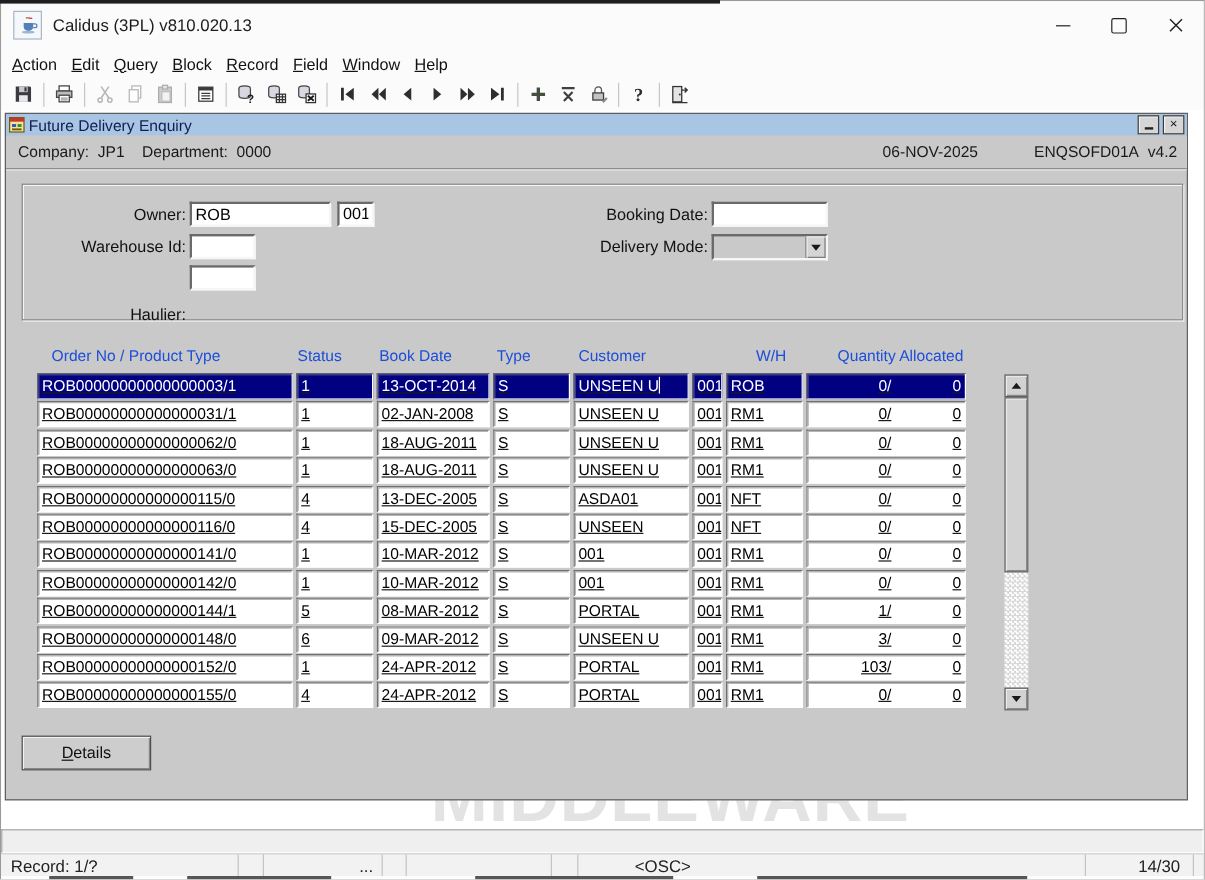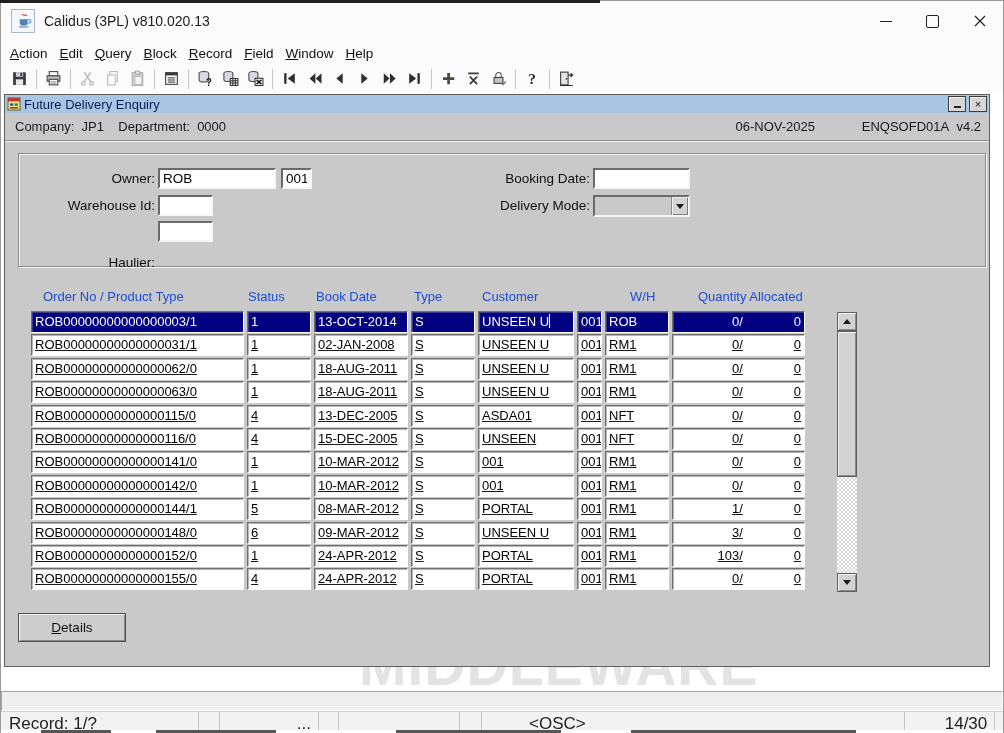--- a/index.html
+++ b/index.html
@@ -79,21 +79,21 @@
   .sb-thumb{position:absolute;left:0;top:19px;width:20px;height:146px;background:#d2d2d2;border:1px solid #5f5f5f;box-shadow:inset 1px 1px 0 #f2f2f2, inset -1px -1px 0 #8a8a8a;box-sizing:border-box;}
 
   .details-btn{position:absolute;left:13px;top:472px;width:106px;height:27px;background:#cdcdcd;border:1px solid #4f4f4f;box-shadow:inset 1px 1px 0 #f2f2f2, inset -1px -1px 0 #878787;font-size:13.5px;display:flex;align-items:center;justify-content:center;color:#111;}
 
   
   .client{position:absolute;left:1px;top:92px;width:1002px;height:599px;background:#fff;overflow:hidden;z-index:1;}
   .watermark{position:absolute;left:358px;top:540px;font-size:57px;font-weight:800;letter-spacing:1px;color:#e3e3e3;white-space:nowrap;}
 
   
   .msgline{position:absolute;left:1px;top:691px;width:1002px;height:20px;background:#efefef;border:1px solid;border-color:#a5a5a5 #fdfdfd #fdfdfd #a5a5a5;box-sizing:border-box;z-index:3;}
-  .statusbar{position:absolute;left:1px;top:711px;width:1002px;height:19px;background:#f2f2f2;border-top:1px solid #cfcfcf;font-size:17px;color:#222;z-index:3;}
+  .statusbar{position:absolute;left:1px;top:711px;width:1002px;height:19px;background:#f2f2f2;border-top:1px solid #cfcfcf;font-size:14px;color:#222;z-index:3;}
   .statusbar span{position:absolute;top:2px;}
   .sb-rec{left:8px;}
   .sb-dots{left:218px;width:92px;text-align:right;}
   .sb-osc{left:528px;}
   .sb-count{left:920px;width:90px;text-align:center;}
   .sdiv{position:absolute;top:0;width:1px;height:19px;background:#c4c4c4;}
 
   .sliver{position:absolute;left:1px;top:730px;width:1002px;height:3px;background:#fdfdfd;z-index:3;}
   .sliver i{position:absolute;top:0;height:3px;background:#565656;display:block;}
 </style>

